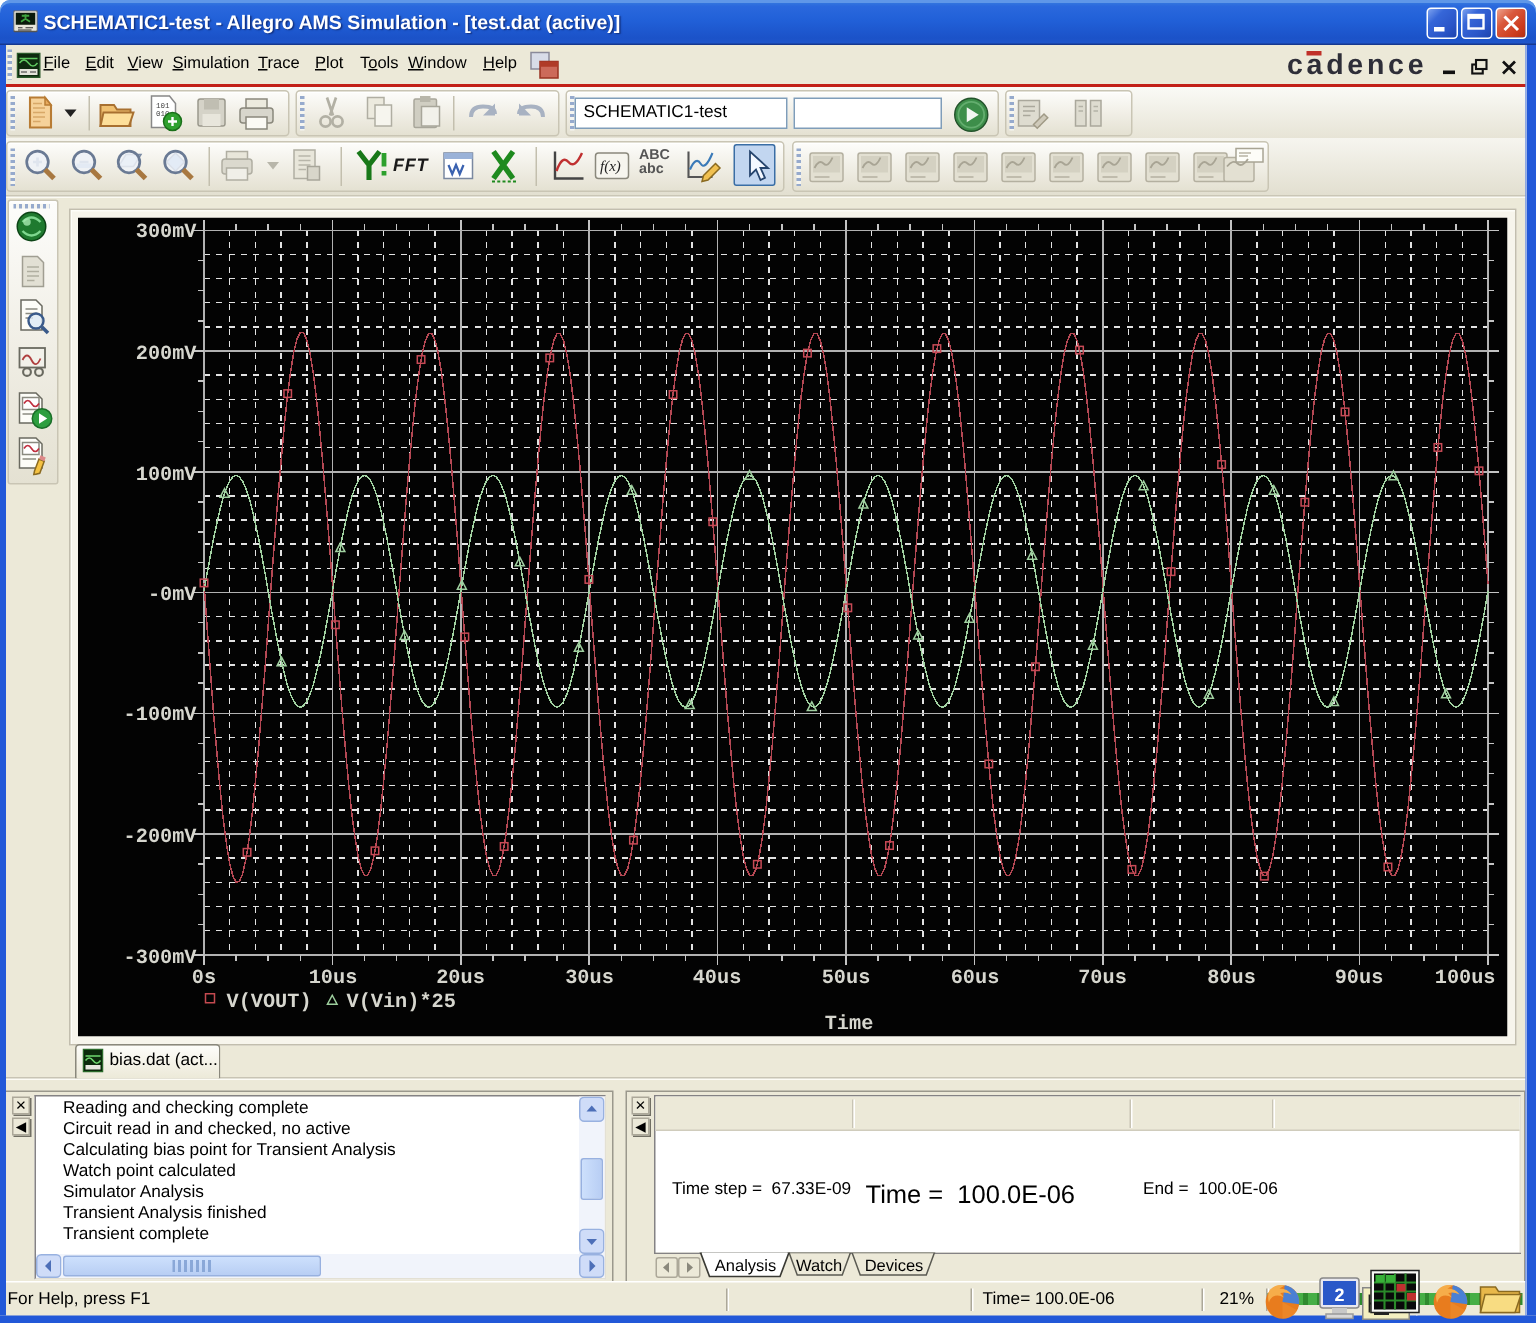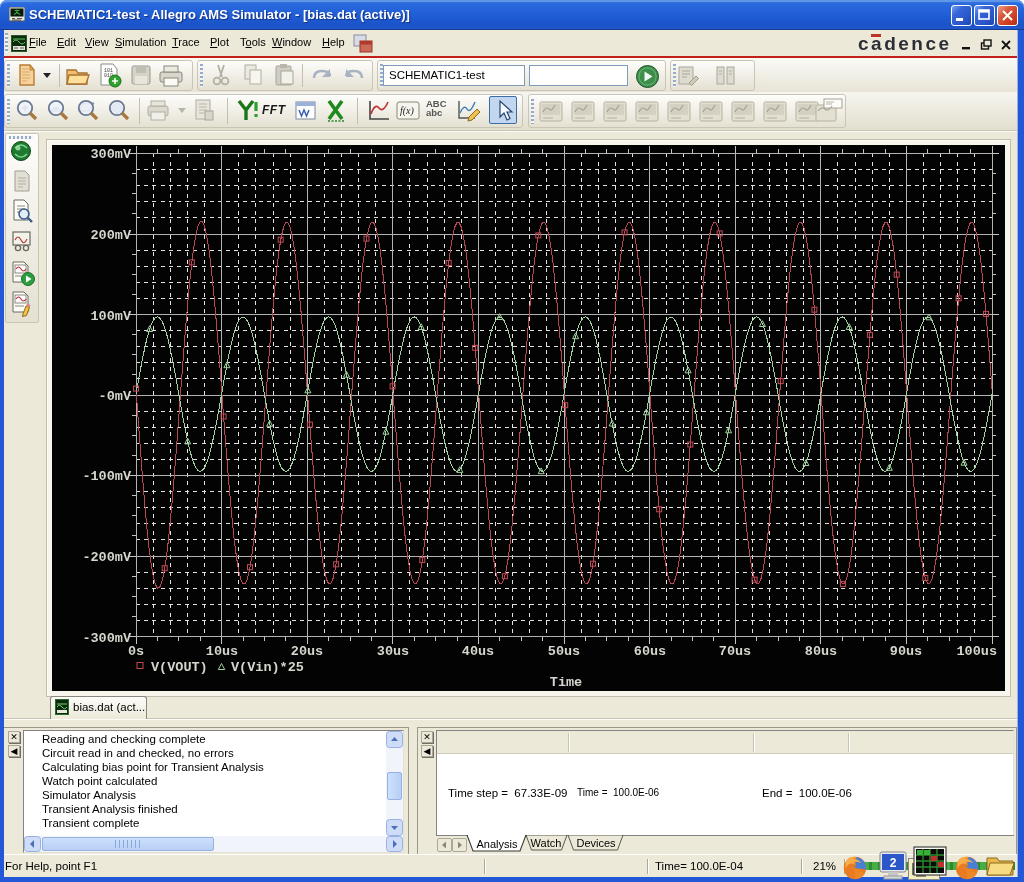--- a/index.html
+++ b/index.html
@@ -16,21 +16,21 @@
 .sdiv{position:absolute;top:859px;width:2px;height:15px;border-left:1px solid #aca899;border-right:1px solid #fff}
 </style></head><body>
 <div class="abs" style="left:0;top:0;width:1024px;height:10px;background:#fff"></div>
 <div class="abs" style="left:0;top:0;width:1024px;height:30px;border-radius:7px 7px 0 0;background:linear-gradient(180deg,#3a80e0 0%,#2a68dd 14%,#2160d8 45%,#1b52c8 85%,#2158cc 100%);box-shadow:inset 0 2px 0 #5f97e8,inset 0 -1px 0 #16388f"></div>
 <svg class="abs" style="left:9px;top:7px" width="16" height="16" viewBox="0 0 16 16">
 <rect x="0" y="0" width="16" height="14" rx="1" fill="#e8e6da" stroke="#555"></rect>
 <rect x="1.5" y="1.5" width="13" height="8" fill="#0a1a0a"></rect>
 <path d="M8 2.5v3M8 5.5l-3 2M8 5.5l3 2M5.5 3.5h5" stroke="#3fa33f" stroke-width="1.2" fill="none"></path>
 <path d="M3 11.5h3M8 11.5h5M3 13h9" stroke="#333" stroke-width="0.8"></path>
 </svg>
-<div class="abs" style="left:29px;top:7px;font-size:13px;font-weight:bold;color:#fff;text-shadow:1px 1px 1px #12307e">SCHEMATIC1-test - Allegro AMS Simulator - [bias.dat (active)]</div>
+<div class="abs" style="left:29px;top:7px;font-size:13px;font-weight:bold;color:#fff;text-shadow:1px 1px 1px #12307e">SCHEMATIC1-test - Allegro AMS Simulation - [test.dat (active)]</div>
 <div class="tbtn" style="left:951px;background:linear-gradient(135deg,#7da2ef 0%,#3666d8 30%,#2a55c8 70%,#1e44ae 100%)"><svg width="19" height="19" viewBox="0 0 19 19">
       <rect x="4" y="12" width="7" height="3" fill="#fff"></rect>
     </svg></div>
 <div class="tbtn" style="left:974px;background:linear-gradient(135deg,#7da2ef 0%,#3666d8 30%,#2a55c8 70%,#1e44ae 100%)"><svg width="19" height="19" viewBox="0 0 19 19">
       <rect x="4" y="4" width="10" height="9" fill="none" stroke="#fff" stroke-width="1.6"></rect>
       <rect x="4" y="4" width="10" height="2.6" fill="#fff"></rect>
     </svg></div>
 <div class="tbtn" style="left:997px;background:linear-gradient(135deg,#eda28c 0%,#d9593c 35%,#cc3b1d 75%,#b03013 100%)"><svg width="19" height="19" viewBox="0 0 19 19">
       <path d="M5 5l9 9M14 5l-9 9" stroke="#fff" stroke-width="2"></path>
     </svg></div>
@@ -417,21 +417,21 @@
 <rect x="0.5" y="0.5" width="13" height="15" fill="#0c2a0c" stroke="#2a6a2a"></rect>
 <path d="M2 5h10M2 8q2.5-3.5 5 0t5 0" stroke="#6fd76f" stroke-width="1" fill="none"></path>
 <rect x="2" y="11" width="10" height="3" fill="#e8e8e0"></rect>
 </svg>
 <div class="abs" style="left:73px;top:701px;font-size:11.5px;color:#000">bias.dat (act...</div>
 <div class="abs" style="left:3px;top:727px;width:406px;height:128px;background:#ece9d8;border:1px solid #9a988c"></div>
 <div class="sbx" style="left:8px;top:731px">✕</div>
 <div class="sbx" style="left:8px;top:745px">◀</div>
 <div class="abs" style="left:23px;top:730px;width:381px;height:123px;background:#fff;border:1px solid #848284;border-right-color:#e3e0d4;border-bottom-color:#e3e0d4"></div>
 <div class="msg" style="top:733px">Reading and checking complete</div>
-<div class="msg" style="top:747px">Circuit read in and checked, no errors</div>
+<div class="msg" style="top:747px">Circuit read in and checked, no active</div>
 <div class="msg" style="top:761px">Calculating bias point for Transient Analysis</div>
 <div class="msg" style="top:775px">Watch point calculated</div>
 <div class="msg" style="top:789px">Simulator Analysis</div>
 <div class="msg" style="top:803px">Transient Analysis finished</div>
 <div class="msg" style="top:817px">Transient complete</div>
 <div class="abs" style="left:386px;top:731px;width:17px;height:105px;background:#f1f4fb"></div>
 <svg class="abs" style="left:386px;top:731px" width="17" height="17" viewBox="0 0 17 17">
     <rect x="0.5" y="0.5" width="16" height="16" rx="3" fill="#cfdcf8" stroke="#98b1e0"></rect>
     <path d="M5 10l3.5-4 3.5 4z" fill="#4d6fb8"></path>
   </svg>
@@ -456,45 +456,45 @@
 <div class="sbx" style="left:421px;top:745px">◀</div>
 <div class="abs" style="left:436px;top:730px;width:578px;height:106px;background:#fff;border:1px solid #848284;border-right-color:#e3e0d4;border-bottom-color:#e3e0d4"></div>
 <div class="abs" style="left:437px;top:731px;width:576px;height:23px;background:#ece9d8;border-bottom:1px solid #d0ccbc"></div>
 <div class="abs" style="left:568px;top:733px;width:1px;height:19px;background:#c8c4b4"></div>
 <div class="abs" style="left:569px;top:733px;width:1px;height:19px;background:#fff"></div>
 <div class="abs" style="left:753px;top:733px;width:1px;height:19px;background:#c8c4b4"></div>
 <div class="abs" style="left:754px;top:733px;width:1px;height:19px;background:#fff"></div>
 <div class="abs" style="left:848px;top:733px;width:1px;height:19px;background:#c8c4b4"></div>
 <div class="abs" style="left:849px;top:733px;width:1px;height:19px;background:#fff"></div>
 <div class="abs" style="left:448px;top:787px;font-size:11.5px;color:#000">Time step =&nbsp; 67.33E-09</div>
-<div class="abs" style="left:577px;top:787px;font-size:10px;color:#000">Time =&nbsp; 100.0E-06</div>
+<div class="abs" style="left:577px;top:787px;font-size:17px;color:#000">Time =&nbsp; 100.0E-06</div>
 <div class="abs" style="left:762px;top:787px;font-size:11.5px;color:#000">End =&nbsp; 100.0E-06</div>
 <div class="abs" style="left:437px;top:838px;width:15px;height:14px;background:#ece9d8;border:1px solid #aca899;border-radius:2px"></div>
 <div class="abs" style="left:452px;top:838px;width:15px;height:14px;background:#ece9d8;border:1px solid #aca899;border-radius:2px"></div>
 <svg class="abs" style="left:437px;top:838px" width="30" height="14" viewBox="0 0 30 14">
     <path d="M9 3.5L5 7l4 3.5z" fill="#8a887c"></path>
     <path d="M21 3.5L25 7l-4 3.5z" fill="#8a887c"></path>
   </svg>
 <svg class="abs" style="left:436px;top:835px" width="578" height="18" viewBox="0 0 578 18">
 <path d="M0 0.5H578" stroke="#848284"></path>
 <path d="M90 0h41l-5.5 15h-30z" fill="#ece9d8" stroke="#5a5a52" stroke-width="1"></path>
 <text x="110" y="12" text-anchor="middle" font-size="11" fill="#000" font-family="Liberation Sans">Watch</text>
 <path d="M132 0h55l-5.5 15h-44z" fill="#ece9d8" stroke="#5a5a52" stroke-width="1"></path>
 <text x="160" y="12" text-anchor="middle" font-size="11" fill="#000" font-family="Liberation Sans">Devices</text>
 <path d="M31 0h59l-6 16h-47z" fill="#fff" stroke="#3a3a34" stroke-width="1.1"></path>
 <path d="M32 0h57" stroke="#fff" stroke-width="2"></path>
 <text x="61" y="12.5" text-anchor="middle" font-size="11" fill="#000" font-family="Liberation Sans">Analysis</text>
 </svg>
 <div class="abs" style="left:0;top:854px;width:1024px;height:23px;background:#ece9d8;border-top:1px solid #fff"></div>
-<div class="abs" style="left:5px;top:860px;font-size:11.5px;color:#000">For Help, point F1</div>
+<div class="abs" style="left:5px;top:860px;font-size:11.5px;color:#000">For Help, press F1</div>
 <div class="sdiv" style="left:484px"></div>
 <div class="sdiv" style="left:647px"></div>
 <div class="sdiv" style="left:801px"></div>
 <div class="sdiv" style="left:844px"></div>
-<div class="abs" style="left:655px;top:860px;font-size:11.5px;color:#000">Time= 100.0E-04</div>
+<div class="abs" style="left:655px;top:860px;font-size:11.5px;color:#000">Time= 100.0E-06</div>
 <div class="abs" style="left:813px;top:860px;font-size:11.5px;color:#000">21%</div>
 <div class="abs" style="left:0;top:30px;width:4px;height:847px;background:#2258d8"></div>
 <div class="abs" style="left:1017px;top:30px;width:7px;height:847px;background:#2258d8;border-left:1px solid #9ab2e8"></div>
 <div class="abs" style="left:0;top:877px;width:1024px;height:5px;background:#2258d8"></div>
 <div class="abs" style="left:845px;top:862px;width:170px;height:8px;background:repeating-linear-gradient(90deg,#46ae46 0 6px,#2f8a2f 6px 9px)"></div>
 <div class="abs" style="left:944px;top:847px;width:1px;height:30px;background:#e8e8e8"></div>
 <svg class="ico" style="left:840px;top:852px" width="30" height="30" viewBox="0 0 30 30">
     <circle cx="15" cy="16" r="11.2" fill="#e87c1e"></circle>
 <path d="M15 16L16.5 4.9A11.2 11.2 0 0 1 26.1 17.5Z" fill="#4a80d4"></path>
 <path d="M15 16L24.8 21.5A11.2 11.2 0 0 1 15 27.2Z" fill="#f09030" opacity="0.5"></path>

